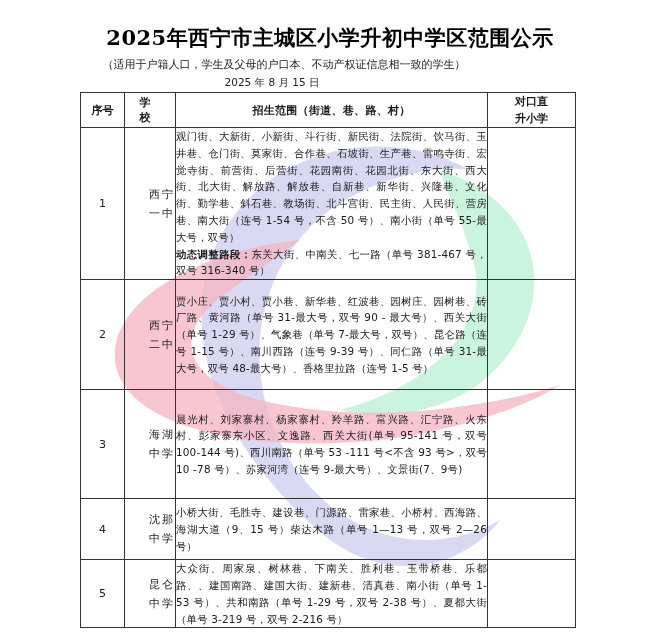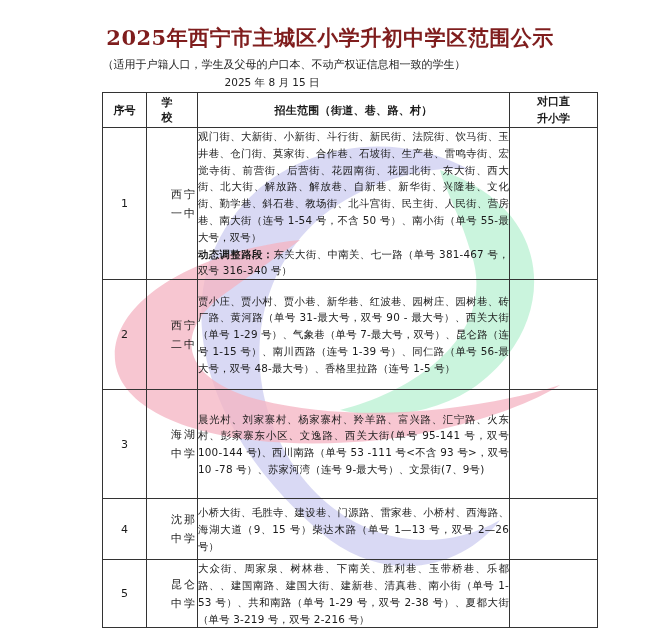--- a/index.html
+++ b/index.html
@@ -3,32 +3,32 @@
 <meta charset="utf-8">
 <style>
   html, body { margin: 0; padding: 0; }
   body {
     width: 660px; height: 636px; background: #ffffff; position: relative; overflow: hidden;
     font-family: "DejaVu Sans", sans-serif; color: #1a1a1a;
   }
   .watermark { position: absolute; left: 0; top: 0; width: 660px; height: 636px; pointer-events: none; z-index: 0; }
   .title {
     position: absolute; top: 24px; left: 0; width: 660px; text-align: center;
-    font-family: "DejaVu Serif", serif; font-weight: bold; font-size: 21px; letter-spacing: 0.5px; color: #7f1d1d;
+    font-family: "DejaVu Serif", serif; font-weight: bold; font-size: 21px; letter-spacing: 0.5px; color: #000000;
   }
   .subtitle {
     position: absolute; top: 57px; left: 0; width: 568px; text-align: center;
     font-size: 11px; color: #222;
   }
   .date {
     position: absolute; top: 76px; left: 0; width: 544px; text-align: center;
     font-size: 10.5px; color: #222;
   }
   table.grid {
-    position: absolute; left: 102px; top: 92px; width: 495px;
+    position: absolute; left: 80px; top: 92px; width: 495px;
     border-collapse: collapse; z-index: 1; table-layout: fixed;
   }
   table.grid td, table.grid th {
     border: 1.3px solid #333; padding: 0; vertical-align: middle;
   }
   table.grid th { font-size: 11px; font-weight: bold; height: 34px; text-align: center; }
   th.col-range { letter-spacing: 0.3px; margin-top: 28px; }
   th.col-school span { letter-spacing: 10px; }
   td.num { text-align: center; font-size: 11px; }
   td.school { text-align: right; font-size: 11px; line-height: 19px; letter-spacing: 2px; }
@@ -85,21 +85,21 @@
         <div><span class="adj-label">动态调整路段：</span><span>东关大街、中南关、七一路（单号 381-467 号，双号 316-340 号）</span></div>
       </td>
       <td></td>
     </tr>
     <tr style="height:110px">
       <td class="num">2</td>
       <td class="school">
         <div>西宁</div>
         <div>二中</div>
       </td>
-      <td class="range">贾小庄、贾小村、贾小巷、新华巷、红波巷、园树庄、园树巷、砖厂路、黄河路（单号 31-最大号，双号 90 - 最大号）、西关大街（单号 1-29 号）、气象巷（单号 7-最大号，双号）、昆仑路（连号 1-15 号）、南川西路（连号 1-39 号）、同仁路（单号 56-最大号，双号 48-最大号）、香格里拉路（连号 1-5 号）</td>
+      <td class="range">贾小庄、贾小村、贾小巷、新华巷、红波巷、园树庄、园树巷、砖厂路、黄河路（单号 31-最大号，双号 90 - 最大号）、西关大街（单号 1-29 号）、气象巷（单号 7-最大号，双号）、昆仑路（连号 1-15 号）、南川西路（连号 9-39 号）、同仁路（单号 31-最大号，双号 48-最大号）、香格里拉路（连号 1-5 号）</td>
       <td></td>
     </tr>
     <tr style="height:109px">
       <td class="num">3</td>
       <td class="school">
         <div>海湖</div>
         <div>中学</div>
       </td>
       <td class="range">晨光村、刘家寨村、杨家寨村、羚羊路、富兴路、汇宁路、火东村、彭家寨东小区、文逸路、西关大街(单号 95-141 号，双号 100-144 号)、西川南路（单号 53 -111 号&lt;不含 93 号&gt;，双号 10 -78 号）、苏家河湾（连号 9-最大号）、文景街(7、9号)</td>
       <td></td>

